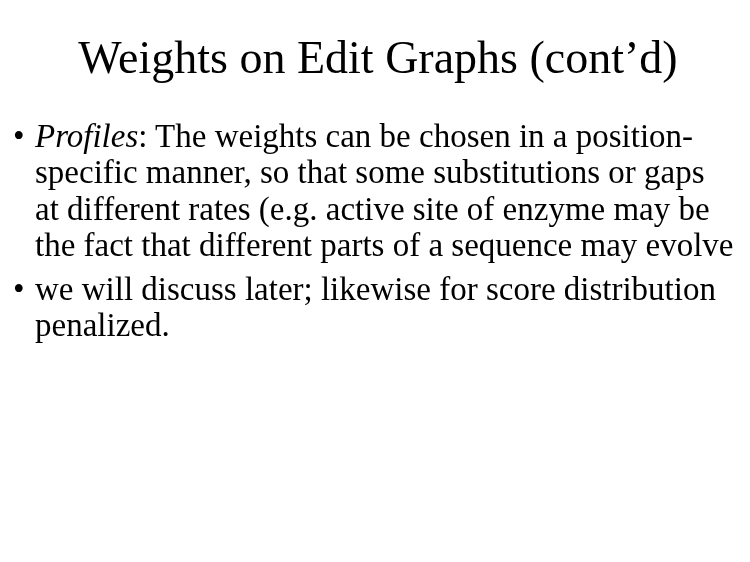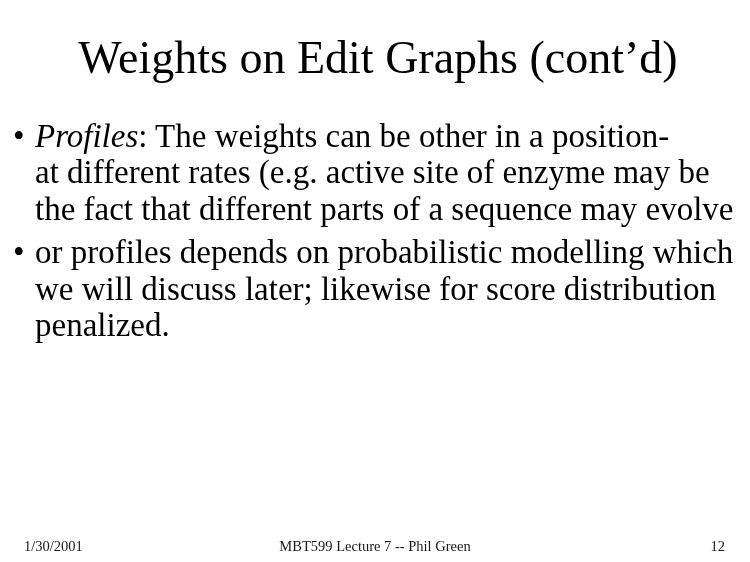--- a/index.html
+++ b/index.html
@@ -92,36 +92,31 @@
 
 <div class="slide">
 
   <div class="title">Weights on Edit Graphs (cont’d)</div>
 
   <div class="body">
 
     <div class="bullet-item">
       <span class="bullet-marker">•</span>
       <div class="bullet-text">
-        <div class="line"><i class="lead">Profiles</i><span>: The weights can be other in a position-</span></div>
+        <div class="line"><i class="lead">Profiles</i><span>: The weights can be chosen in a position-</span></div>
+        <div class="line">specific manner, so that some substitutions or gaps</div>
         <div class="line">at different rates (e.g. active site of enzyme may be</div>
         <div class="line">the fact that different parts of a sequence may evolve</div>
       </div>
     </div>
 
     <div class="bullet-item second">
       <span class="bullet-marker">•</span>
       <div class="bullet-text">
-        <div class="line">or profiles depends on probabilistic modelling which</div>
         <div class="line">we will discuss later; likewise for score distribution</div>
         <div class="line">penalized.</div>
       </div>
     </div>
 
   </div>
 
-  <div class="footer">
-    <span class="footer-date">1/30/2001</span>
-    <span class="footer-center">MBT599 Lecture 7 -- Phil Green</span>
-    <span class="footer-page">12</span>
-  </div>
 
 </div>
 
 </body></html>

